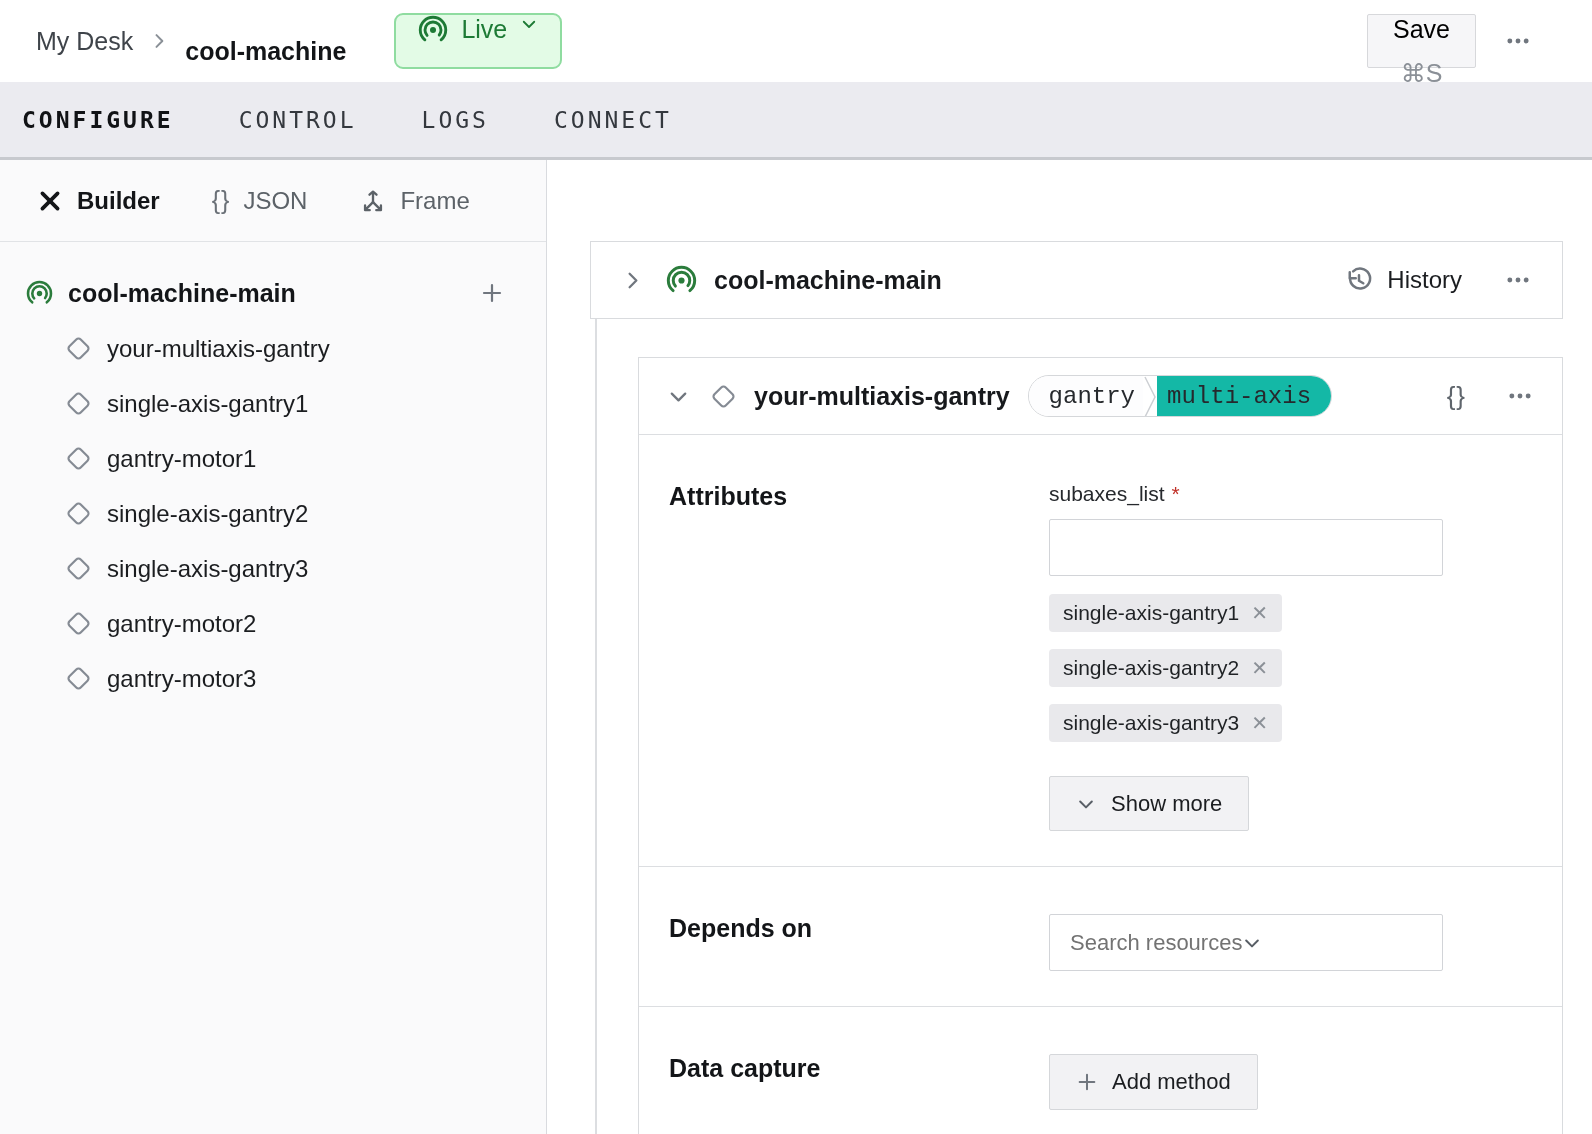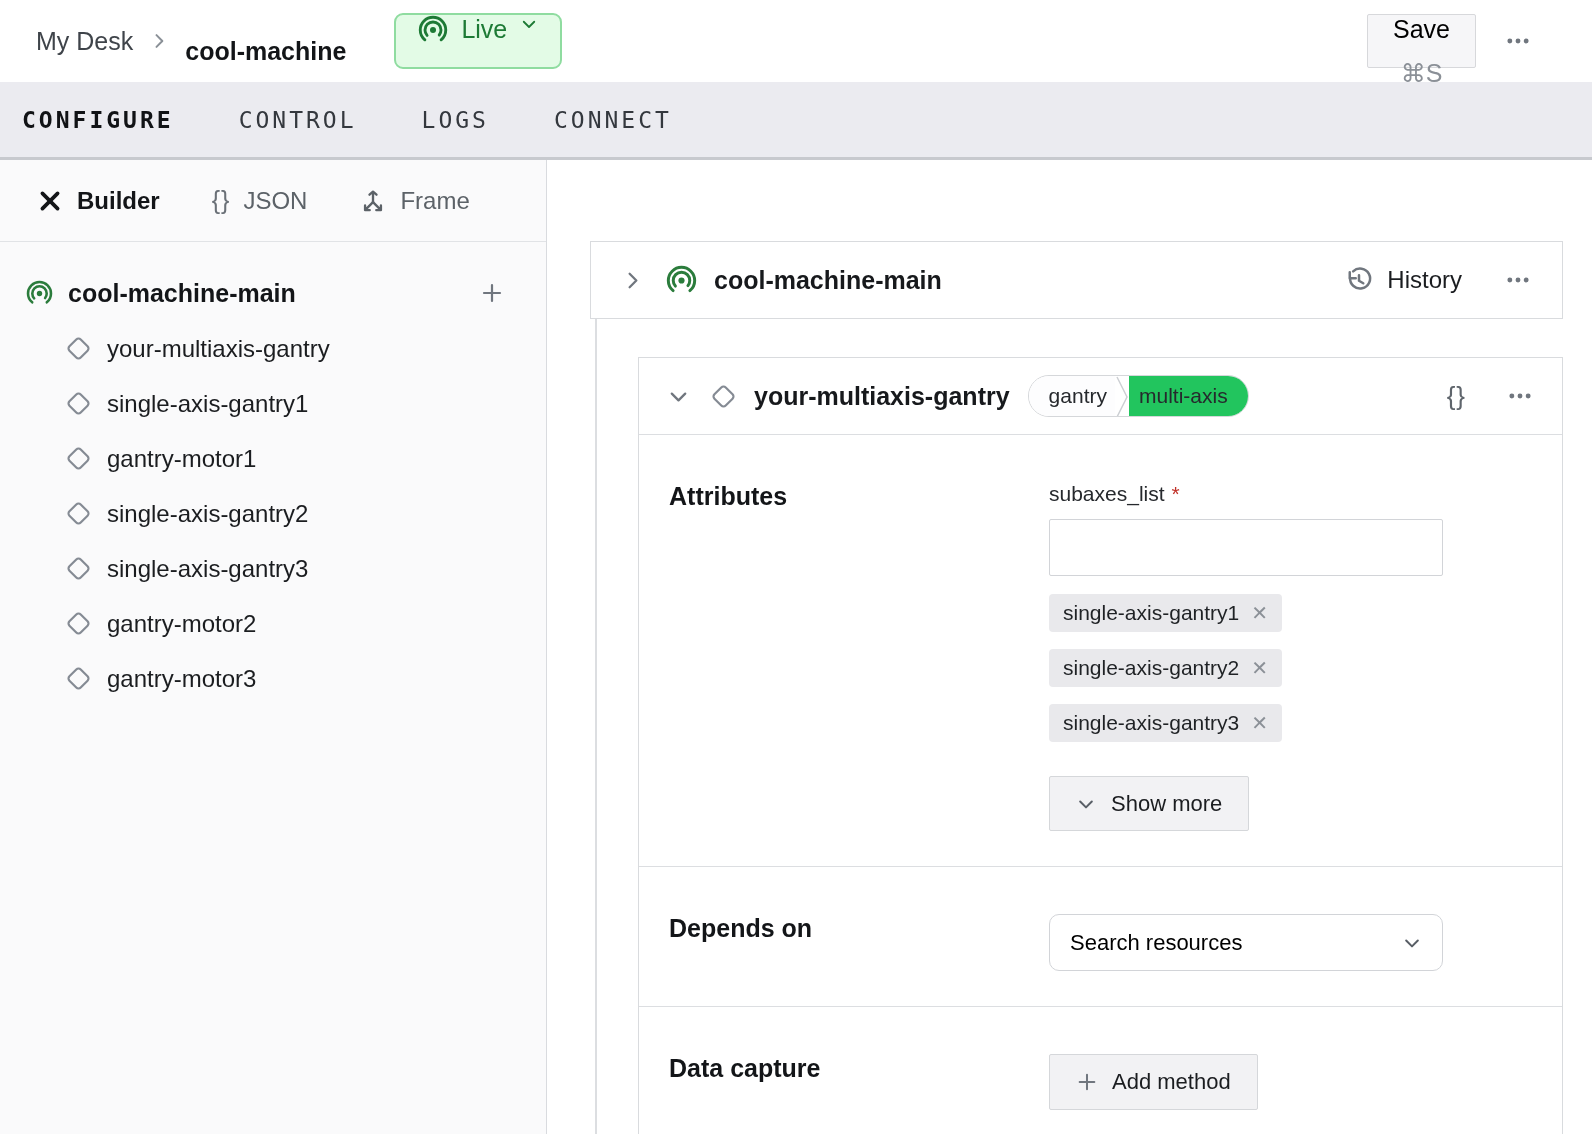--- a/index.html
+++ b/index.html
@@ -64,24 +64,24 @@
   .history-btn { display:inline-flex; align-items:center; gap:13px; background:none; border:none;
                  font-size:24px; color:#1b1d20; cursor:pointer; }
   .history-btn svg { width:30px; height:30px; color:#70767e; }
   .card1 .icon-btn { margin-left:42px; }
 
   .card2 { position:absolute; left:91px; right:29px; top:197px; background:#fff; border:1px solid #d9dbde; }
   .card2-header { height:76px; display:flex; align-items:center; padding:0 28px; }
   .card2-header svg.diamond { width:29px; height:29px; color:#858b94; margin-left:19px; }
   .card2-title { margin-left:16px; font-size:25px; font-weight:bold; }
   .badge { margin-left:18px; height:42px; display:inline-flex; align-items:stretch; overflow:hidden;
-           border:1px solid #d5d7da; border-radius:21px; font-size:21px; color:#26292d; }
+           border:1px solid #d5d7da; border-radius:21px; font-size:24px; color:#26292d;font-family:Liberation Mono, monospace; }
   .badge-type { display:flex; align-items:center; padding:0 8px 0 20px; background:#fdfdfe; }
   .badge-div { width:14px; height:42px; flex:none; }
-  .badge-model { display:flex; align-items:center; padding:0 20px 0 10px; background:#22c55e; }
+  .badge-model { display:flex; align-items:center; padding:0 20px 0 10px; background:#14b8a6; }
   .braces-btn { background:none; border:none; font-size:26px; color:#5f656c; cursor:pointer;
                 letter-spacing:1px; font-family:"Liberation Sans",sans-serif; }
   .card2-header .icon-btn { margin-left:40px; }
 
   .section { display:flex; padding:47px 30px 35px 30px; }
   .section + .section { border-top:1px solid #dcdee1; }
   .section-label { width:380px; flex:none; font-size:25px; font-weight:bold; color:#131518; }
   .section-content { flex:1; }
 
   .field-label { font-size:21px; color:#26292d; margin-bottom:13px; }
@@ -90,23 +90,23 @@
                 background:#fff; font-size:22px; padding:0 16px; outline:none; display:block; }
   .chips { margin-top:18px; }
   .chip { display:flex; width:fit-content; align-items:center; background:#e9e9ec; border-radius:4px;
           padding:0 14px; height:38px; margin-bottom:17px; font-size:21px; color:#1f2225; }
   .chip-x { margin-left:12px; color:#8b9097; font-size:20px; cursor:pointer; }
   .show-more { margin-top:17px; display:inline-flex; align-items:center; gap:15px; height:55px;
                padding:0 26px; background:#f2f2f4; border:1px solid #d5d7da; border-radius:2px;
                font-size:22px; color:#1b1d20; cursor:pointer; }
   .show-more svg { width:20px; height:20px; color:#595f66; }
 
-  .select-box { width:394px; height:57px; border:1px solid #d2d4d8; border-radius:10px; background:#fff;
-                display:flex; align-items:center; justify-content:space-between; padding:0 20px;
-                font-size:22px; color:#000000; cursor:pointer; }
+  .select-box { width:394px; height:57px; border:1px solid #d2d4d8; border-radius:2px; background:#fff;
+                display:flex; align-items:center; justify-content:flex-start; padding:0 20px;
+                font-size:22px; color:#737373; cursor:pointer; }
   .select-box svg { width:20px; height:20px; color:#585e65; }
 
   .add-method { display:inline-flex; align-items:center; gap:14px; height:56px; padding:0 26px;
                 background:#f2f2f4; border:1px solid #d5d7da; border-radius:2px;
                 font-size:22px; color:#1b1d20; cursor:pointer; }
   .add-method svg { width:22px; height:22px; color:#70767e; }
 </style>
 </head>
 <body>
 

